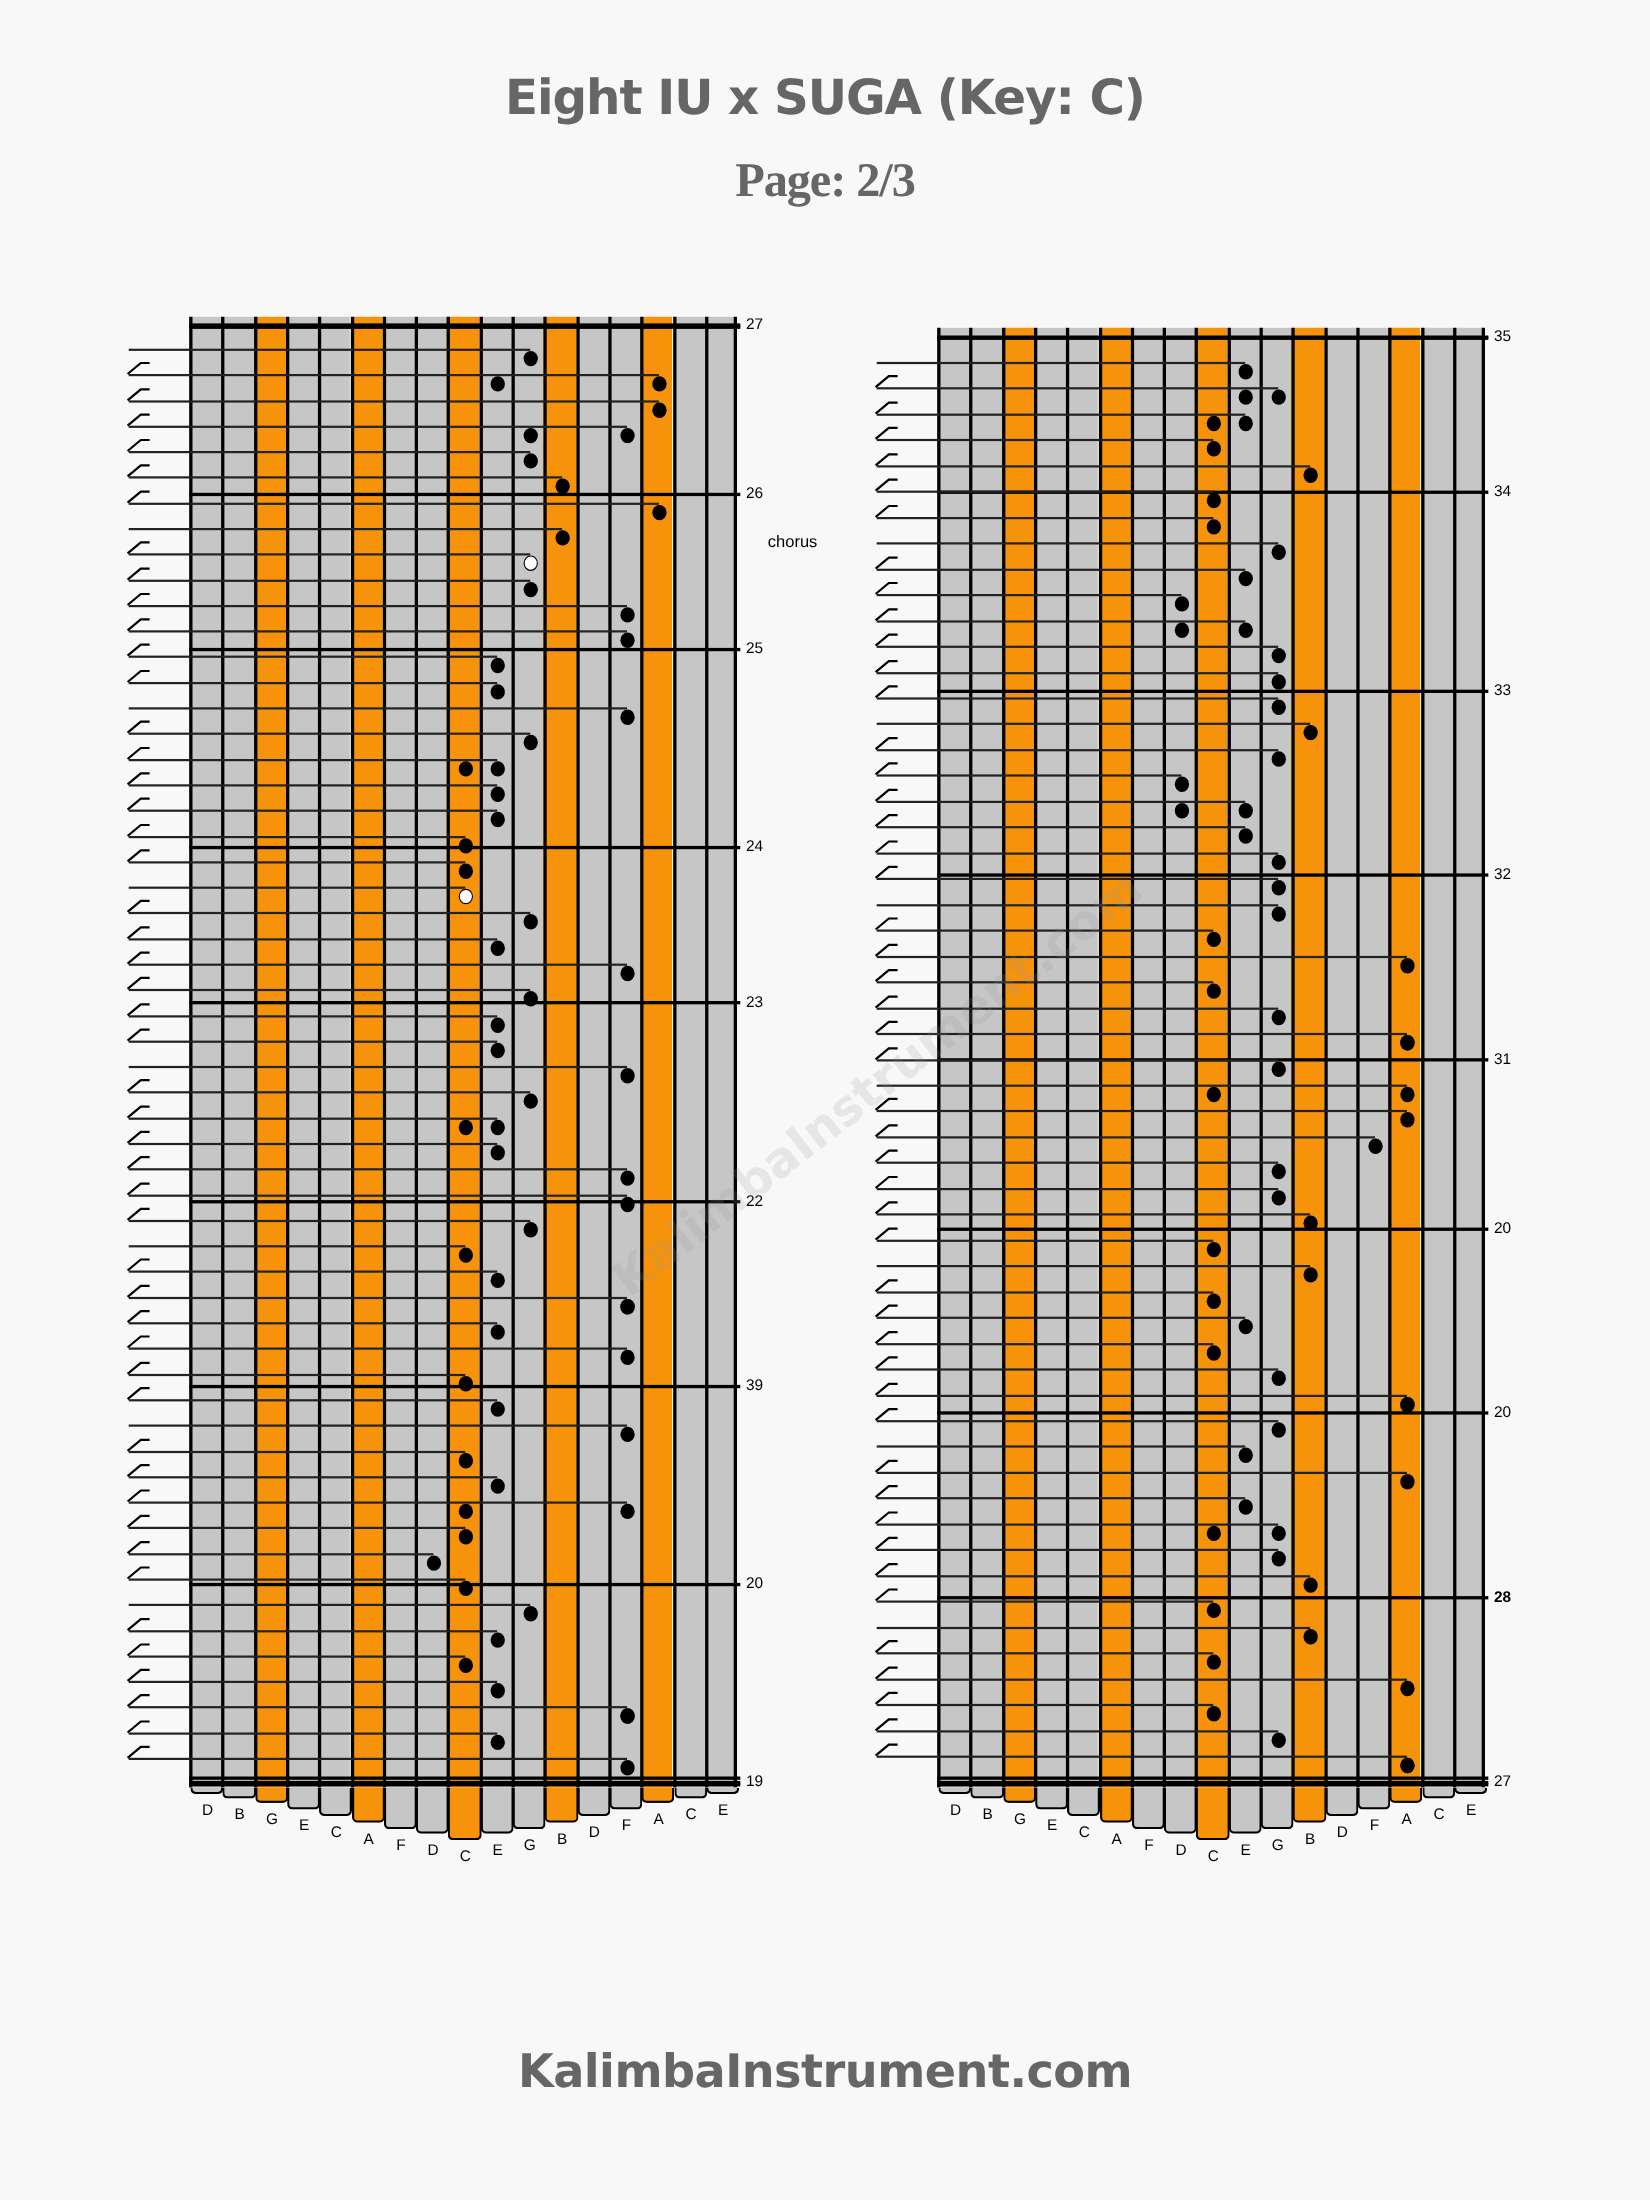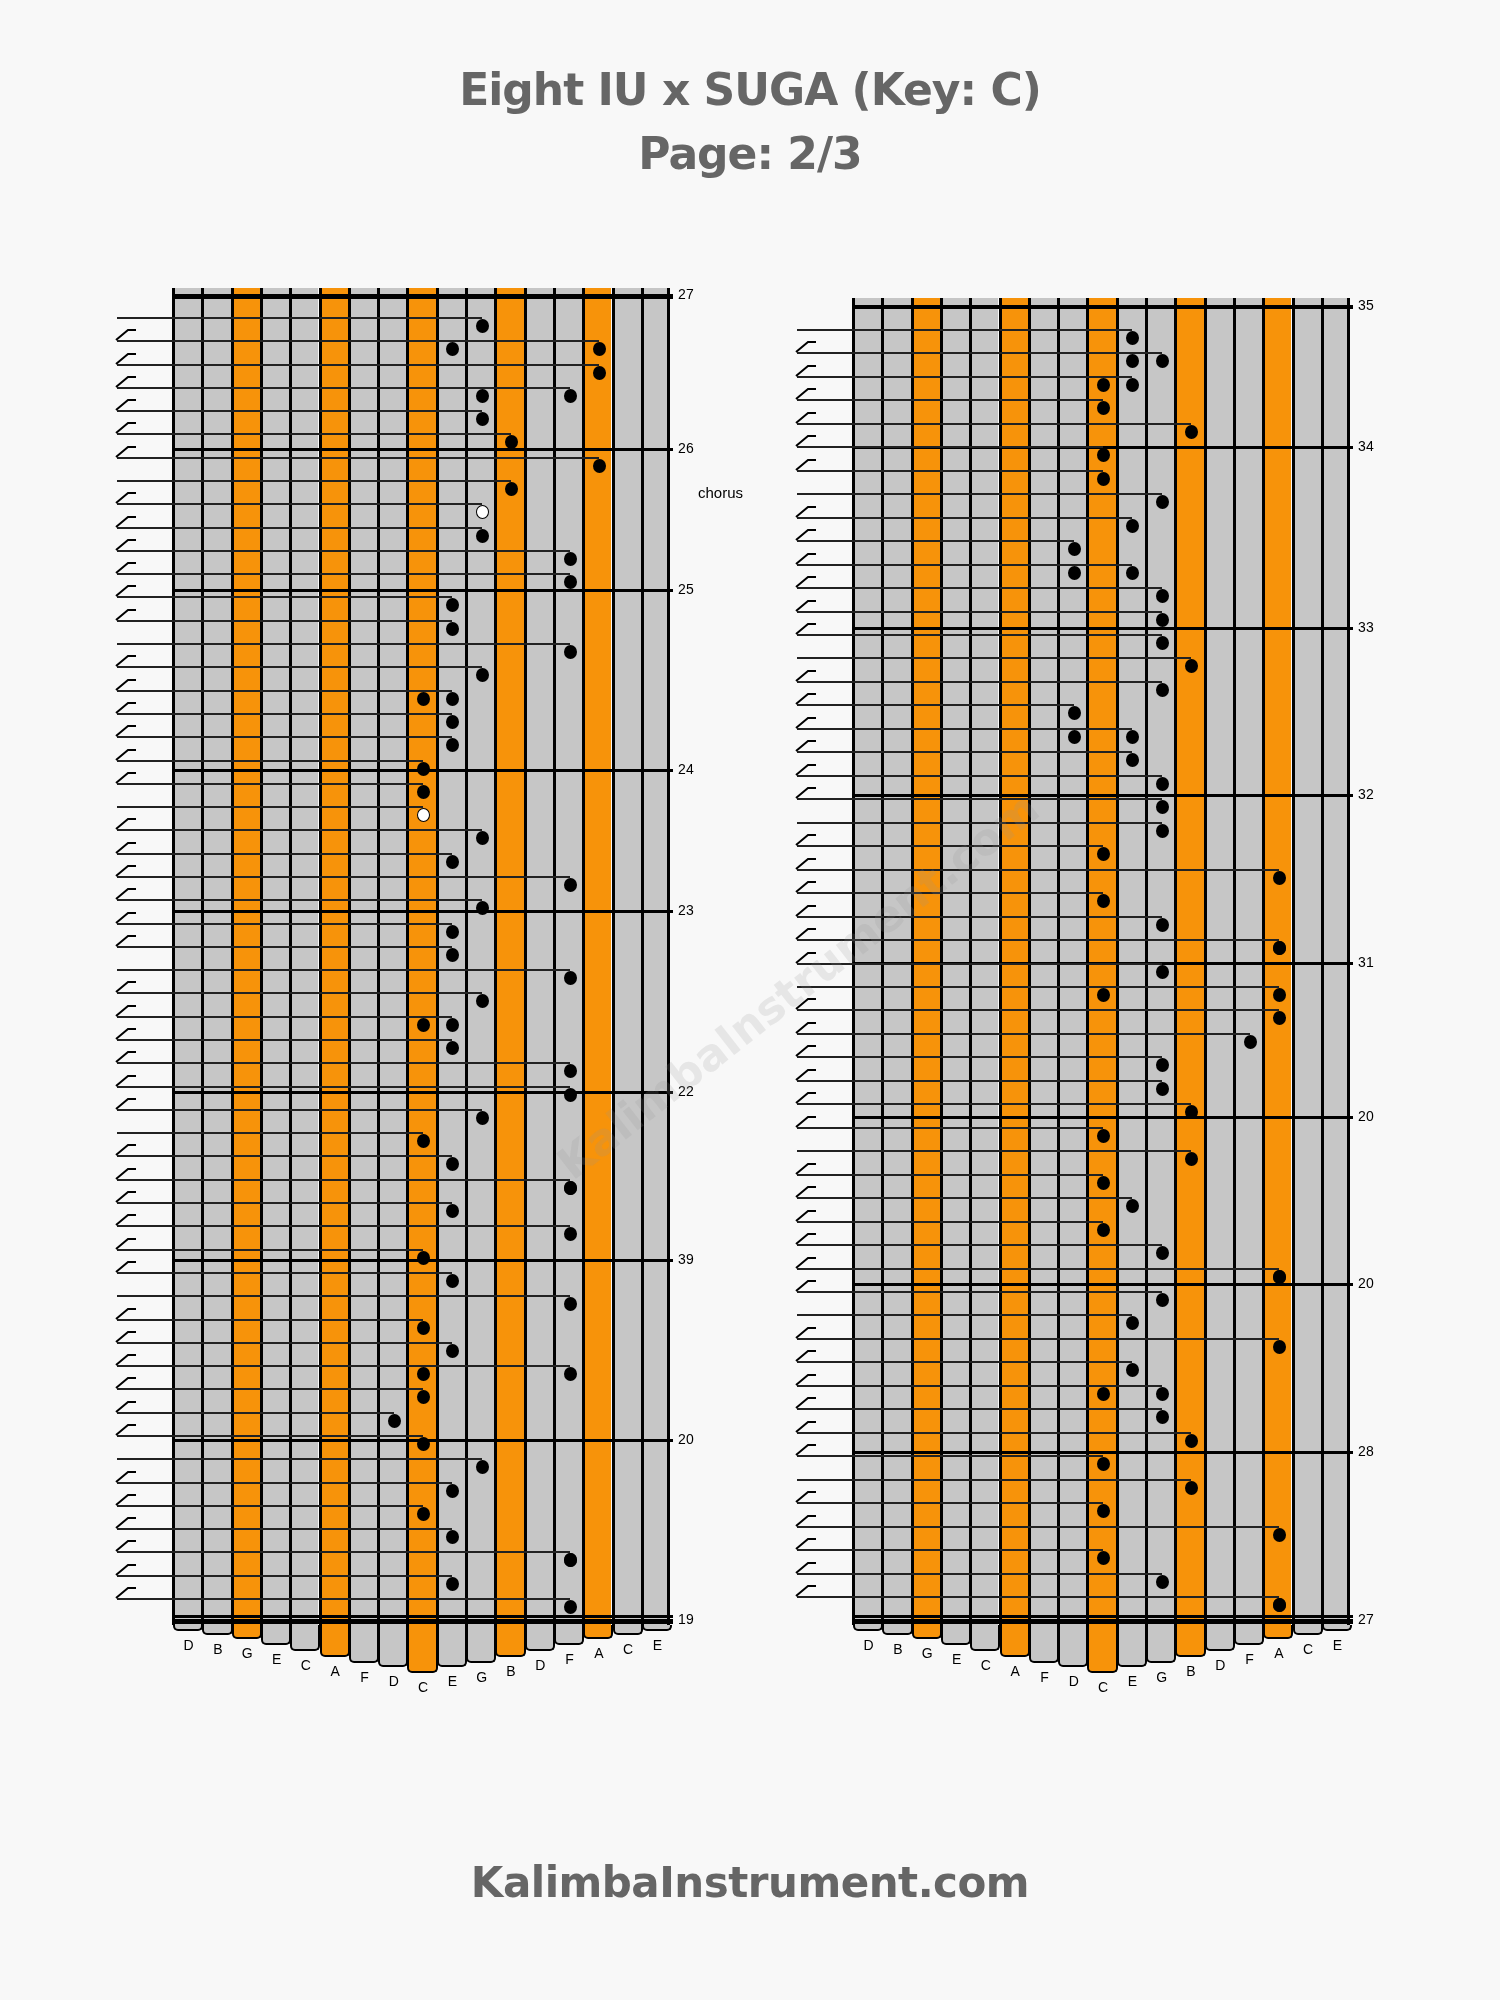--- a/index.html
+++ b/index.html
@@ -1,19 +1,19 @@
 <!DOCTYPE html>
 <html><head>
 <meta charset="utf-8">
 <style>
   html,body{margin:0;padding:0;}
   body{width:1500px;height:2000px;background:#f8f8f8;position:relative;overflow:hidden;font-family:"DejaVu Sans",sans-serif;}
   .title{position:absolute;left:0;width:1500px;text-align:center;color:#666;font-weight:bold;font-size:44px;font-family:"DejaVu Sans",sans-serif;letter-spacing:-1px;}
   .t1{top:64px;text-align:center;}
-  .t2{top:128px;}
+  .t2{top:138px;font-family:Liberation Serif, serif;}
   .footer{position:absolute;top:1858px;left:0;width:1500px;text-align:center;color:#666;font-weight:bold;font-size:42px;letter-spacing:-0.5px;}
   .chart{position:absolute;}
   .col{position:absolute;box-sizing:border-box;border-left:3px solid #000;}
   .col.last{border-right:3px solid #000;}
   .hline{position:absolute;height:3px;background:#000;}
   .noteline{position:absolute;height:2px;background:#222;}
   .dot{position:absolute;width:13px;height:14px;border-radius:50%;background:#000;margin-left:-6px;margin-top:-7px;}
   .dot.hollow{background:#fff;border:1.5px solid #000;box-sizing:border-box;}
   .measure{position:absolute;font-size:14px;color:#000;font-family:"Liberation Sans",sans-serif;}
   .keylabel{position:absolute;font-size:14px;color:#000;font-family:"Liberation Sans",sans-serif;width:20px;text-align:center;margin-left:-10px;}
@@ -428,21 +428,21 @@
     <div class="measure" style="left: 1358.1px; top: 619px;">33</div>
     <div class="hline" style="left: 852px; top: 794px; width: 501.1px;"></div>
     <div class="measure" style="left: 1358.1px; top: 786px;">32</div>
     <div class="hline" style="left: 852px; top: 962px; width: 501.1px;"></div>
     <div class="measure" style="left: 1358.1px; top: 954px;">31</div>
     <div class="hline" style="left: 852px; top: 1116px; width: 501.1px;"></div>
     <div class="measure" style="left: 1358.1px; top: 1108px;">20</div>
     <div class="hline" style="left: 852px; top: 1283px; width: 501.1px;"></div>
     <div class="measure" style="left: 1358.1px; top: 1275px;">20</div>
     <div class="hline" style="left: 852px; top: 1451px; width: 501.1px;"></div>
-    <div class="measure" style="left: 1358.1px; top: 1443px;">28</div>
+    <div class="measure" style="left: 1358.1px; top: 1443px; font-weight: bold;">28</div>
     <div class="hline" style="left: 852px; top: 1619px; width: 501.1px;"></div>
     <div class="measure" style="left: 1358.1px; top: 1611px;">27</div>
     <div class="noteline" style="left: 797px; top: 329px; width: 335.35px;"></div>
     <div class="dot" style="left: 1132.35px; top: 338px;"></div>
     <div class="noteline" style="left: 797px; top: 352.463px; width: 364.65px;"></div>
     <svg class="flag" viewBox="0 0 24 14" style="left: 794px; top: 339.463px;">
       <path d="M2 13 L14 3 L22 3" stroke="#000" stroke-width="2" fill="none"></path>
     </svg>
     <div class="dot" style="left: 1161.65px; top: 361.463px;"></div>
     <div class="dot" style="left: 1132.35px; top: 361.463px;"></div>

